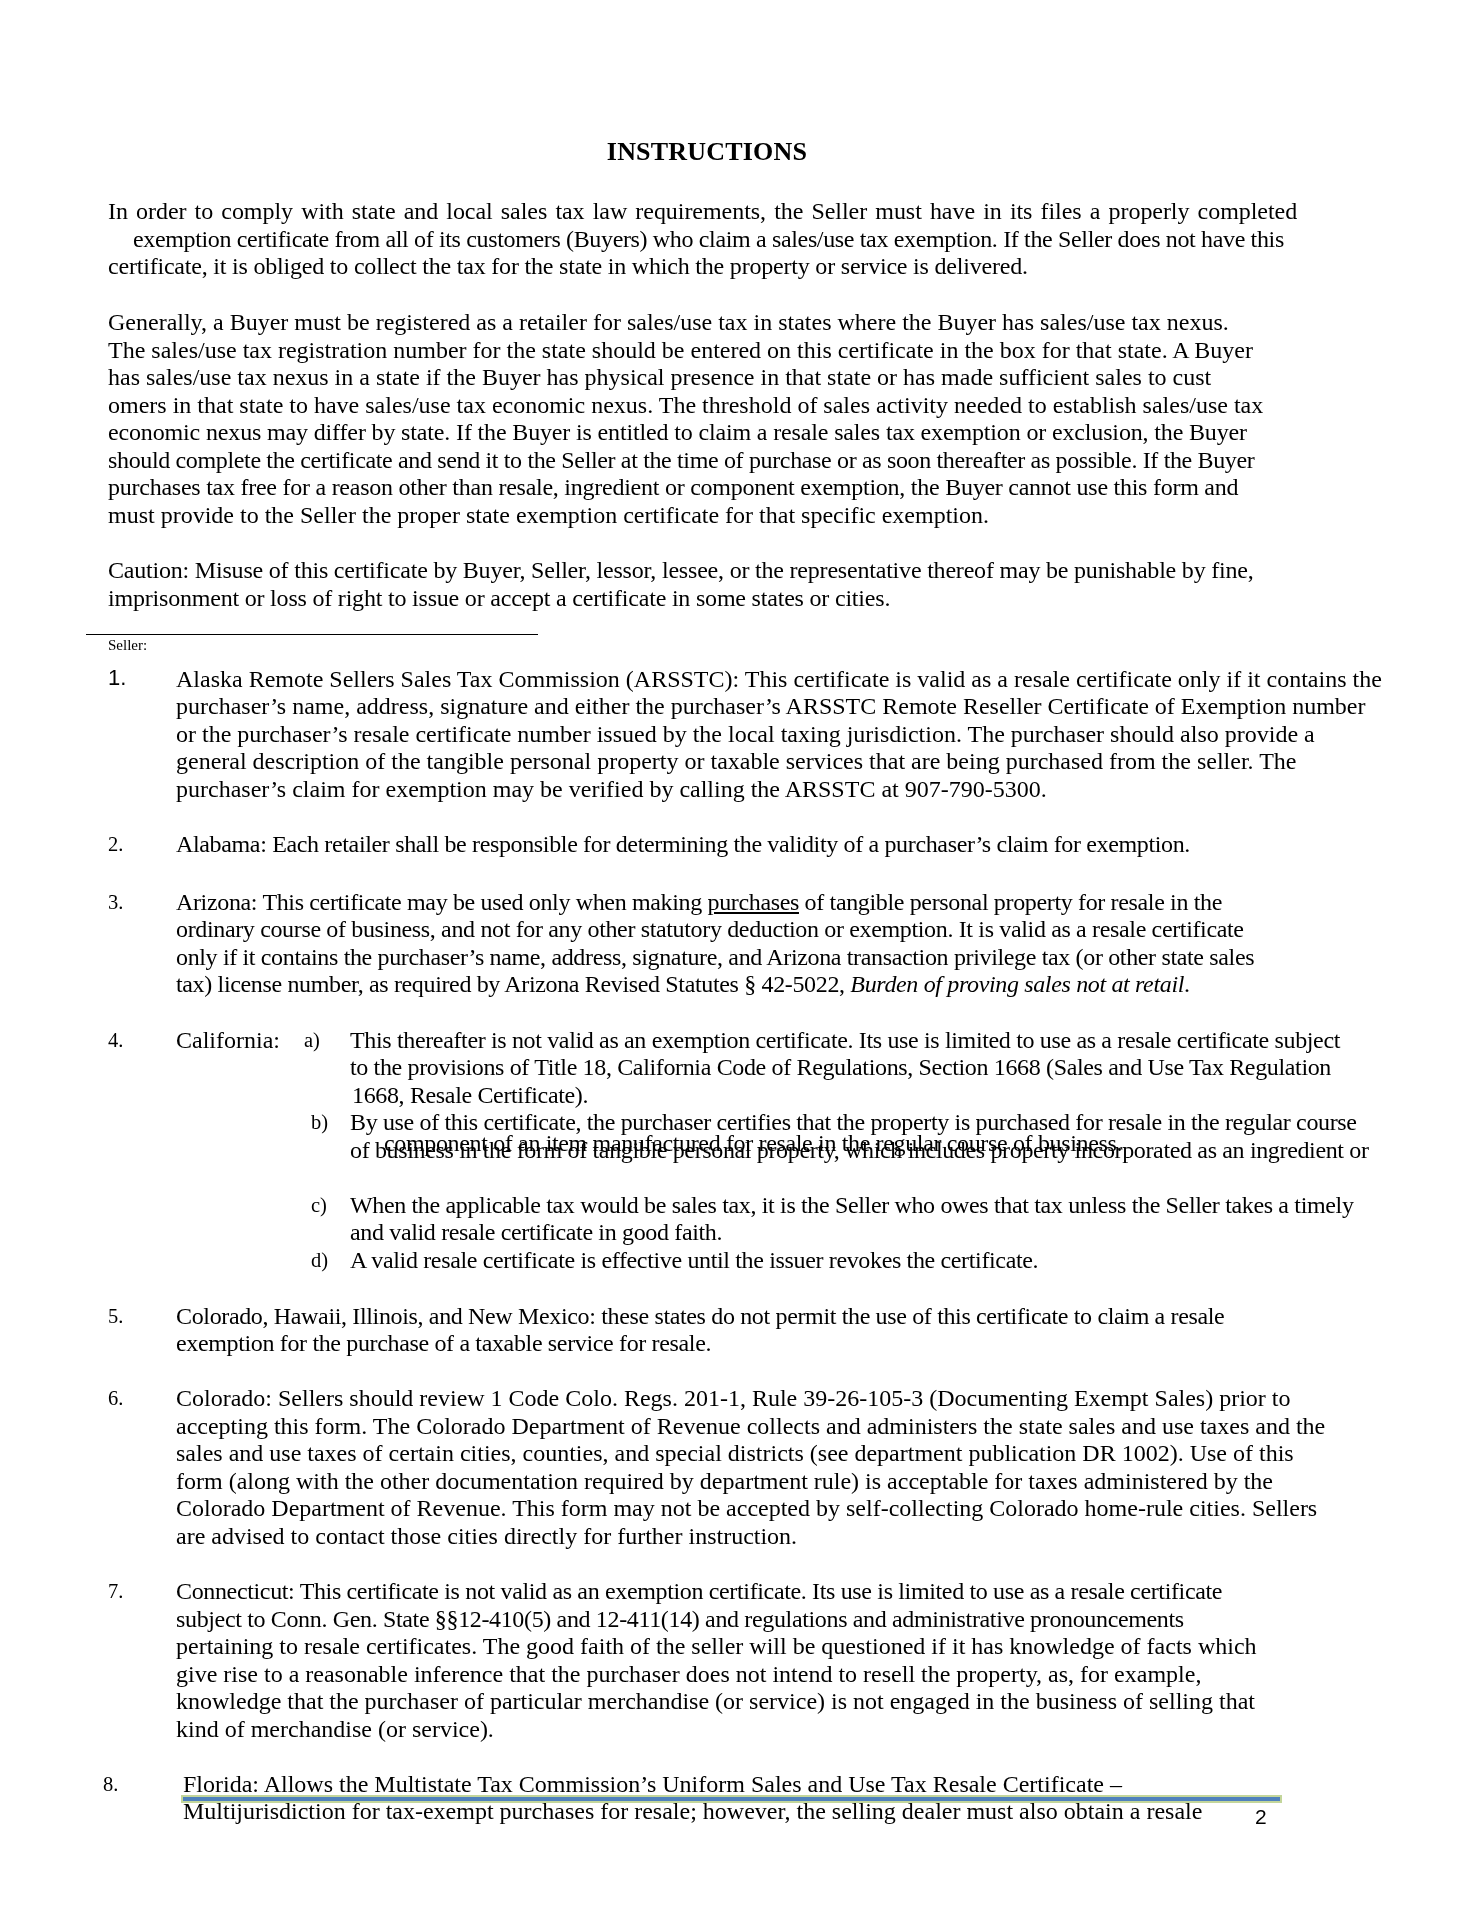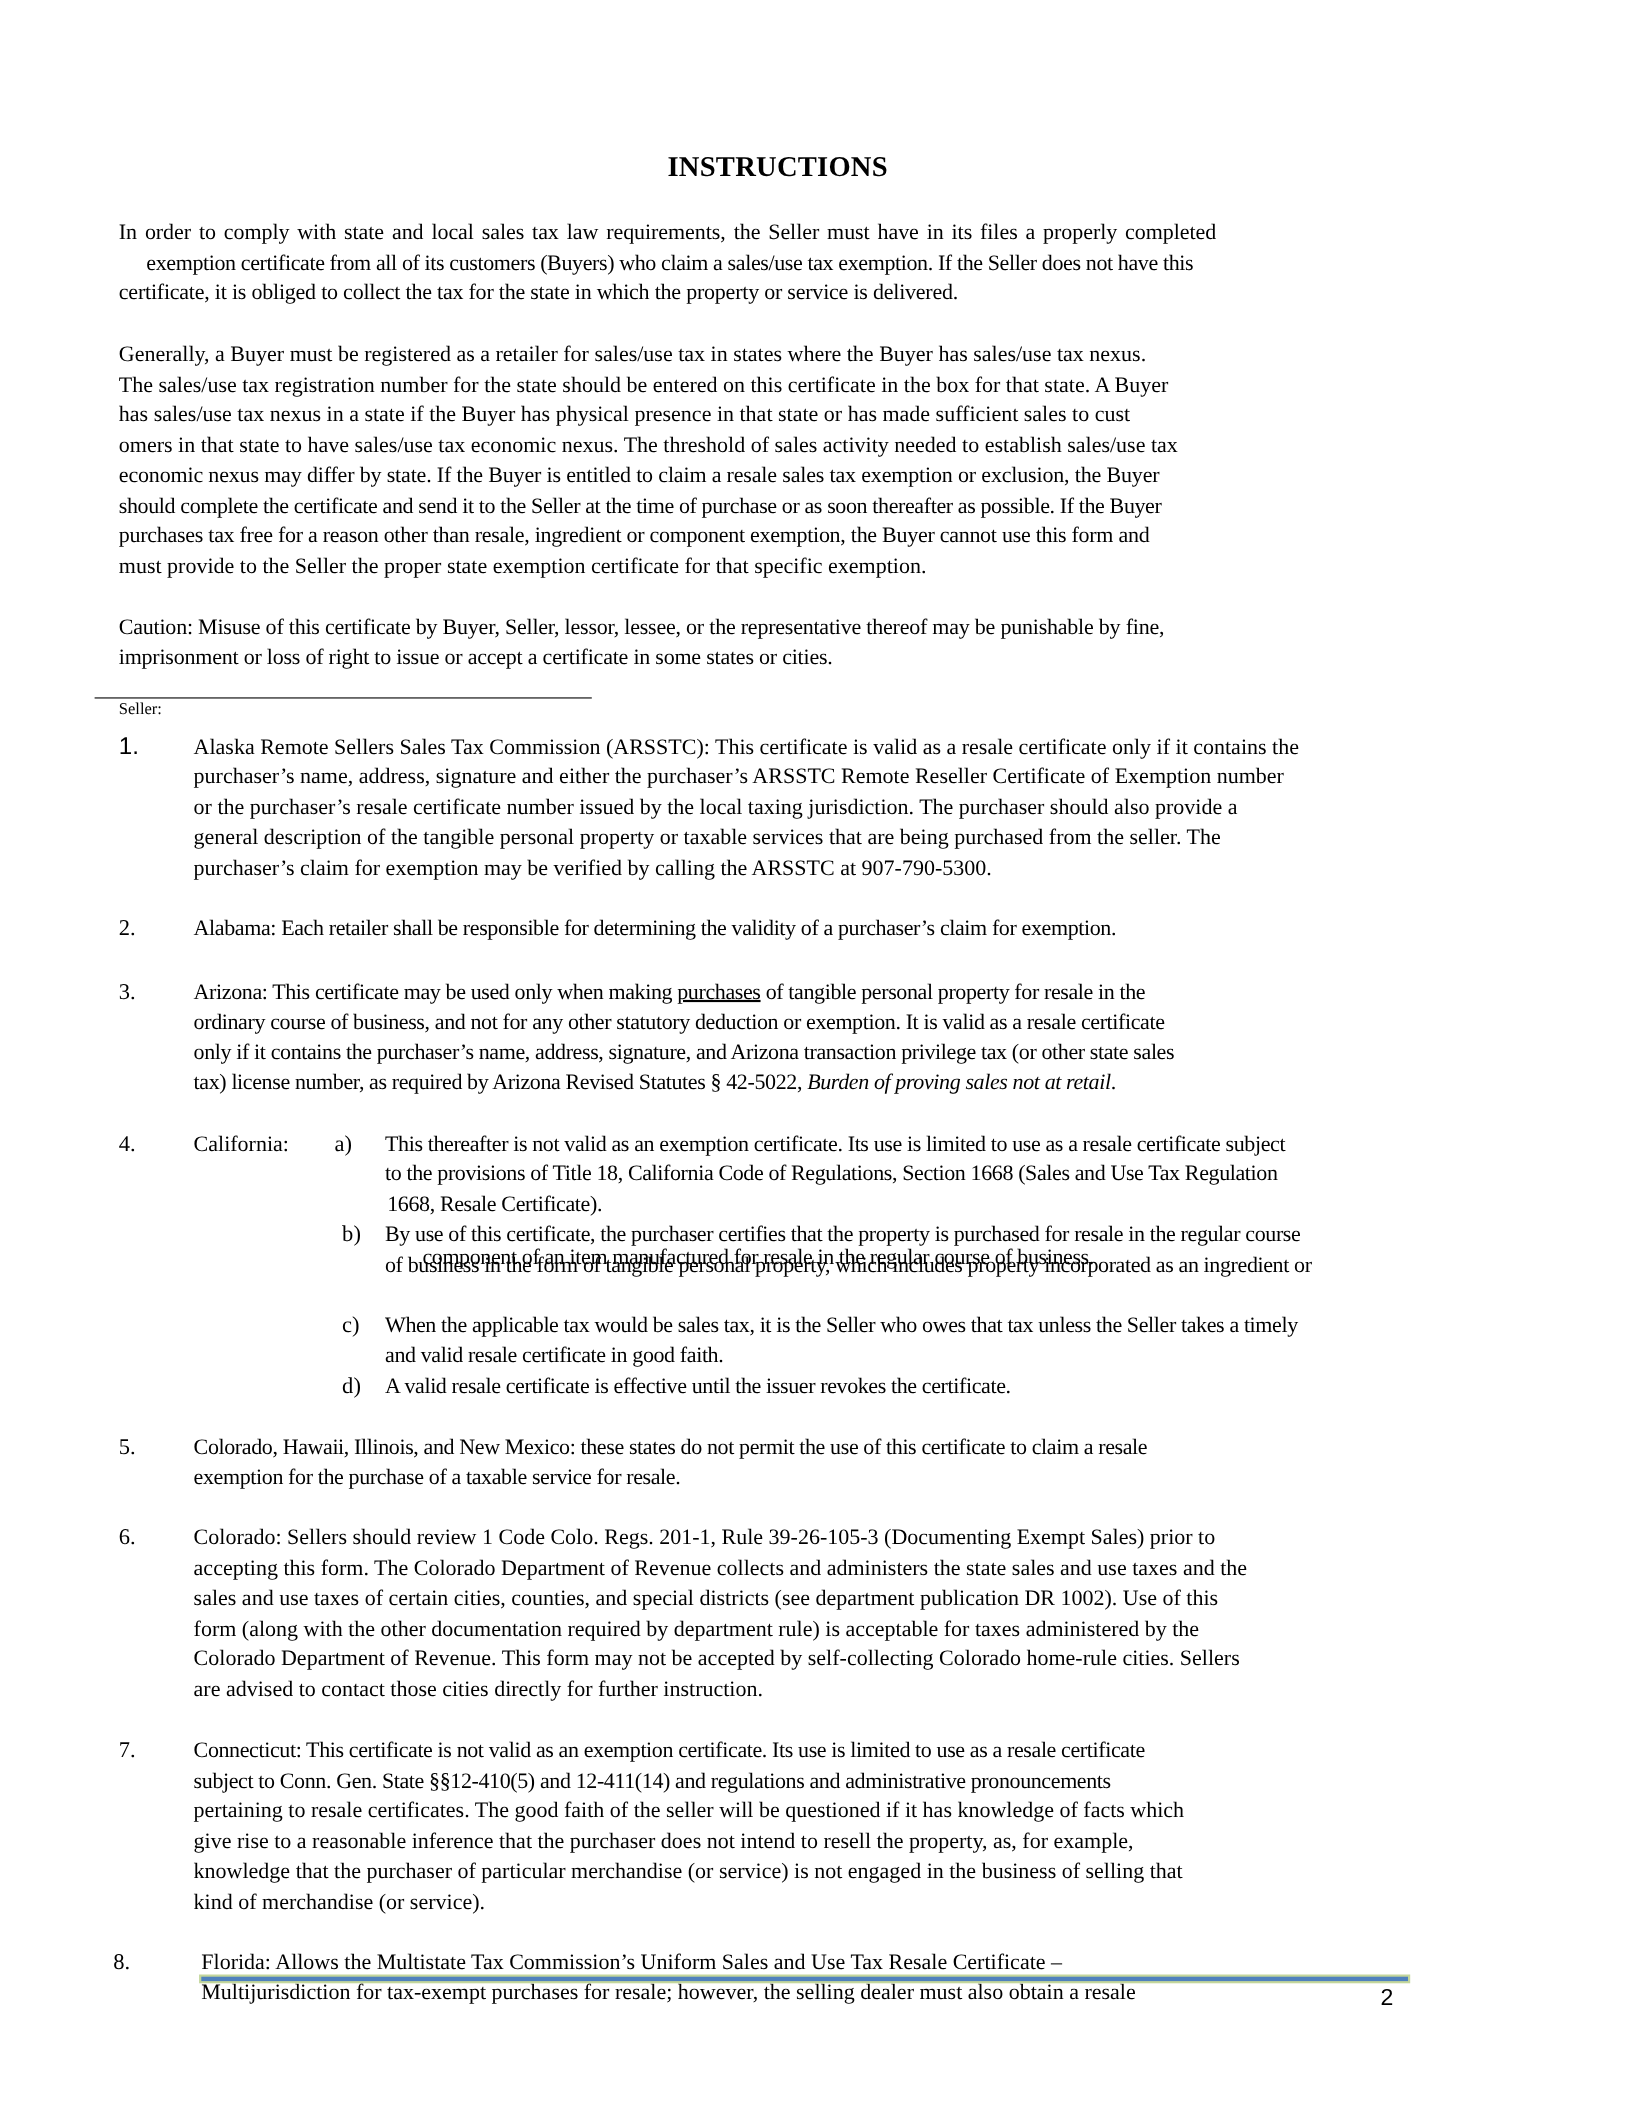--- a/index.html
+++ b/index.html
@@ -1,21 +1,21 @@
 <!DOCTYPE html>
 <html><head>
 <meta charset="utf-8">
 <style>
   html, body { margin: 0; padding: 0; background: #ffffff; }
   body { width: 1484px; height: 1920px; position: relative; overflow: hidden;
          font-family: "Liberation Serif", "DejaVu Serif", serif; color: #000; }
   .page { position: absolute; left: 0; top: 0; width: 1424px; height: 1920px; background: #fff; }
   .title { position: absolute; top: 137px; left: 0; width: 1414px; text-align: center;
            font-weight: bold; font-size: 26px; letter-spacing: 0.2px; }
-  .ln { position: absolute; white-space: nowrap; font-size: 20px; line-height: 28px; }
+  .ln { position: absolute; white-space: nowrap; font-size: 24px; line-height: 28px; }
   .notes-rule { position: absolute; left: 86px; top: 634px; width: 452px; height: 0;
                 border-top: 1.5px solid #000; }
   .notes-label { position: absolute; left: 108px; top: 637px; font-size: 15px; }
   .num { position: absolute; font-size: 20.5px; line-height: 28px; }
   .num.sans { font-family: "Liberation Sans", "DejaVu Sans", sans-serif; font-size: 22px; }
   .sub-letter { position: absolute; font-size: 20.5px; line-height: 28px; }
   .ul { text-decoration: underline; }
   .it { font-style: italic; }
   .hl-bar { position: absolute; left: 181px; top: 1797px; width: 1101px; height: 8px;
             background: #c3d69b; }

